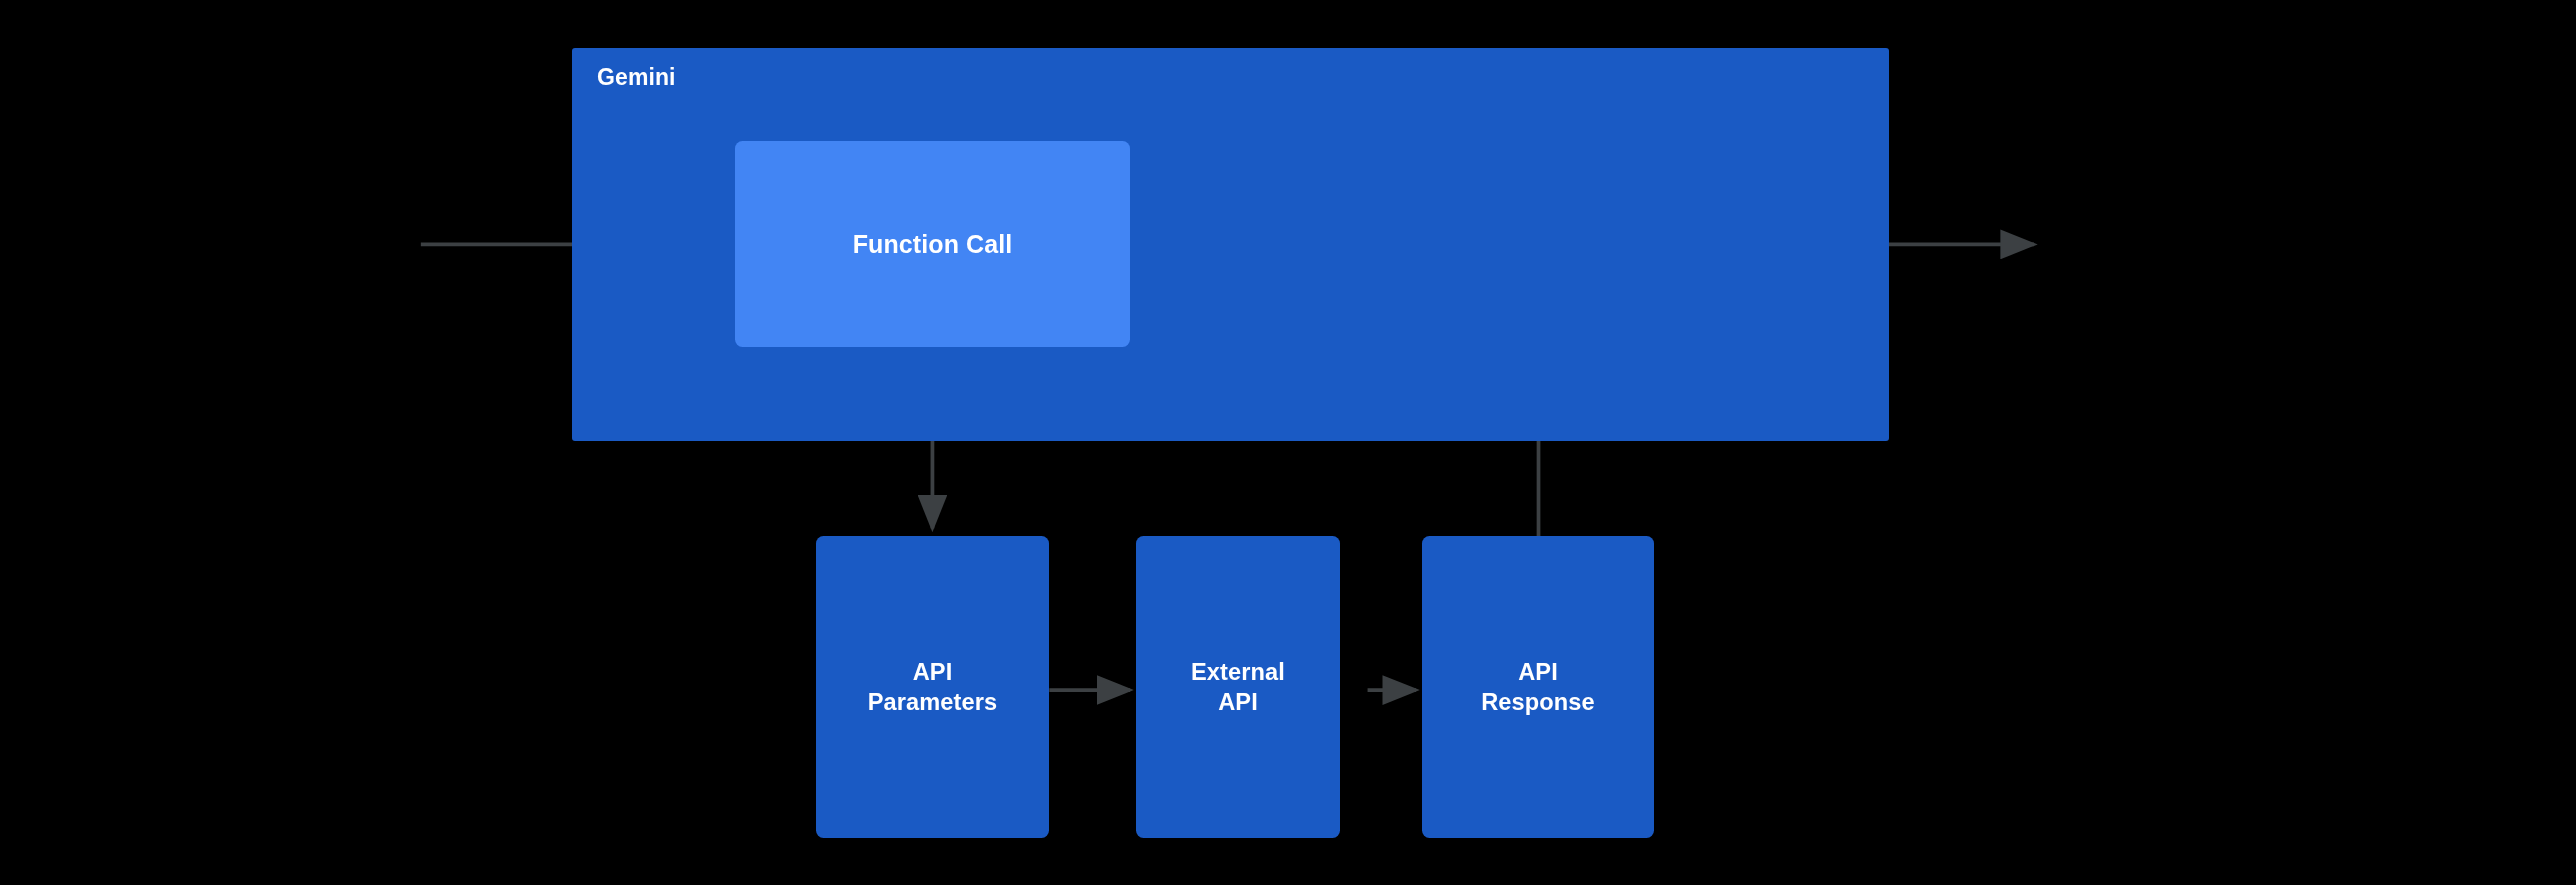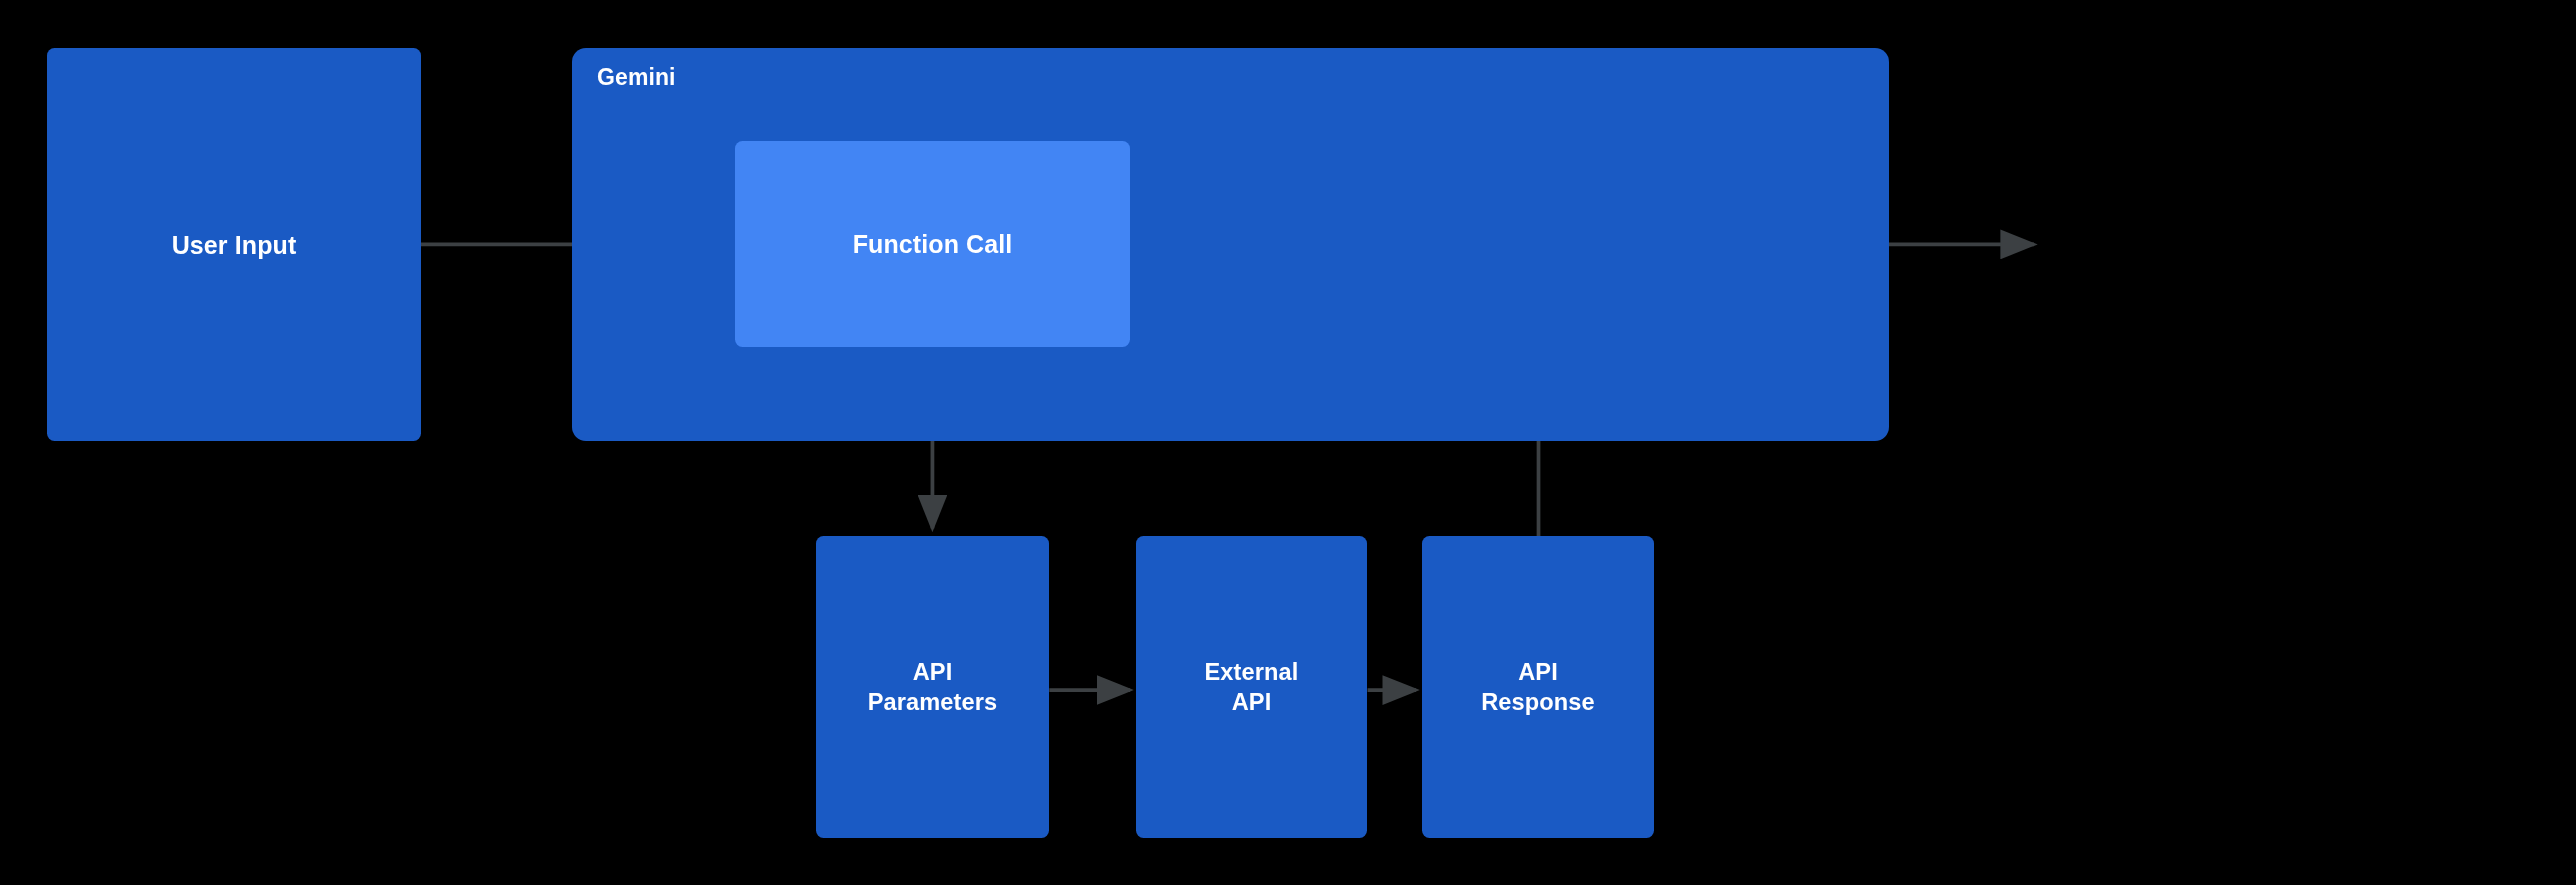--- a/index.html
+++ b/index.html
@@ -38,21 +38,21 @@
     font-size: 25px;
   }
   #node-model-output {
     left: 2041px; top: 48px; width: 486px; height: 393px;
     font-size: 25px;
   }
   #group-gemini {
     position: absolute;
     left: 572px; top: 48px; width: 1317px; height: 393px;
     background: #1a5ac4;
-    border-radius: 14px;
+    border-radius: 3px;
     box-sizing: border-box;
   }
   #group-gemini-label {
     position: absolute;
     left: 25px; top: 15.5px;
     color: #ffffff;
     font-family: "Liberation Sans", sans-serif;
     font-weight: bold;
     font-size: 23px;
     letter-spacing: 0.1px;
@@ -63,21 +63,21 @@
   }
   #node-function-response {
     left: 1340px; top: 140px; width: 396px; height: 206px;
     font-size: 25px;
   }
   #node-api-parameters {
     left: 816px; top: 536px; width: 233px; height: 302px;
     font-size: 23.6px;
   }
   #node-external-api {
-    left: 1136px; top: 536px; width: 231px; height: 302px;
+    left: 1136px; top: 536px; width: 204px; height: 302px;
     font-size: 23.6px;
   }
   #node-api-response {
     left: 1422px; top: 536px; width: 232px; height: 302px;
     font-size: 23.6px;
   }
   .node-label {
     display: block;
     white-space: pre-line;
   }
@@ -120,23 +120,20 @@
 
     <g>
       <path d="M2475,862 L2475,570" stroke="#3c4043" stroke-width="6" fill="none" marker-end="url(#arrowhead)"></path>
     </g>
 
     <g>
       <path d="M3038,393 L3272,393" stroke="#3c4043" stroke-width="6" fill="none" marker-end="url(#arrowhead)"></path>
     </g>
   </svg>
 
-  <div class="node node-dark" id="node-user-input">
-    <span class="node-label">User Input</span>
-  </div>
 
   <div id="group-gemini">
     <div id="group-gemini-label">Gemini</div>
 
     <div class="node node-light" id="node-function-call" style="left:163px; top:93px;">
       <span class="node-label">Function Call</span>
     </div>
 
   </div>
 

